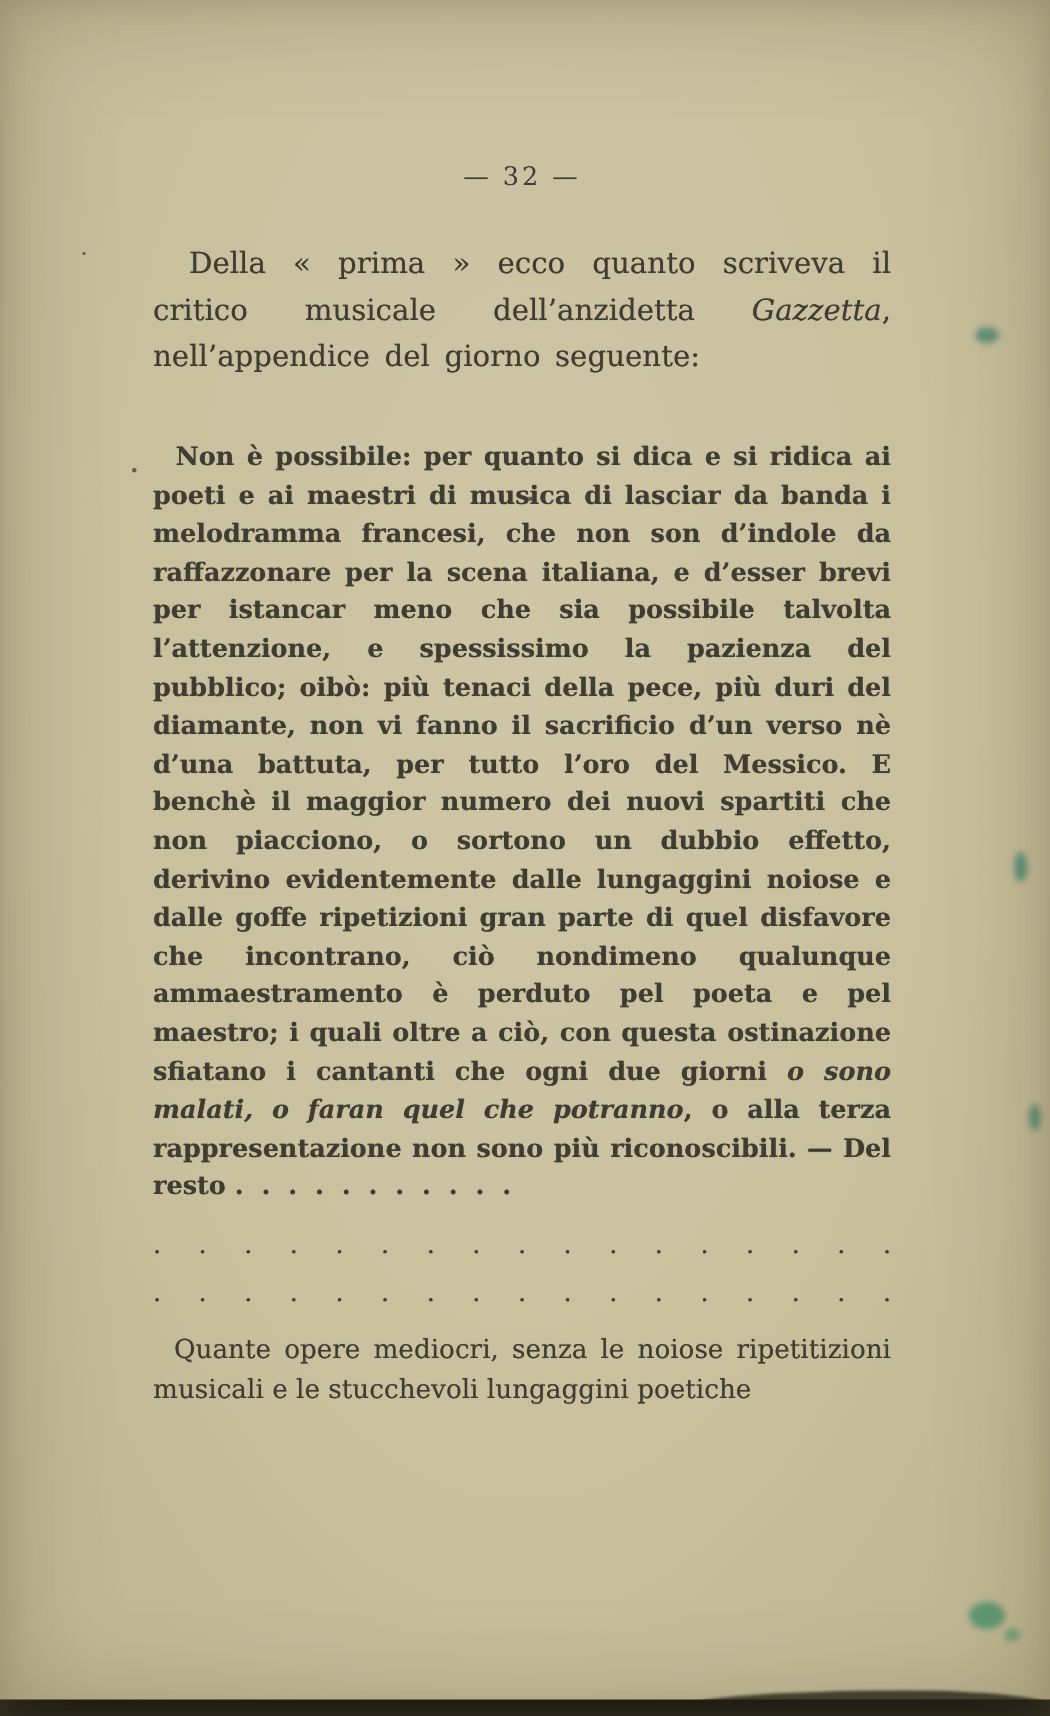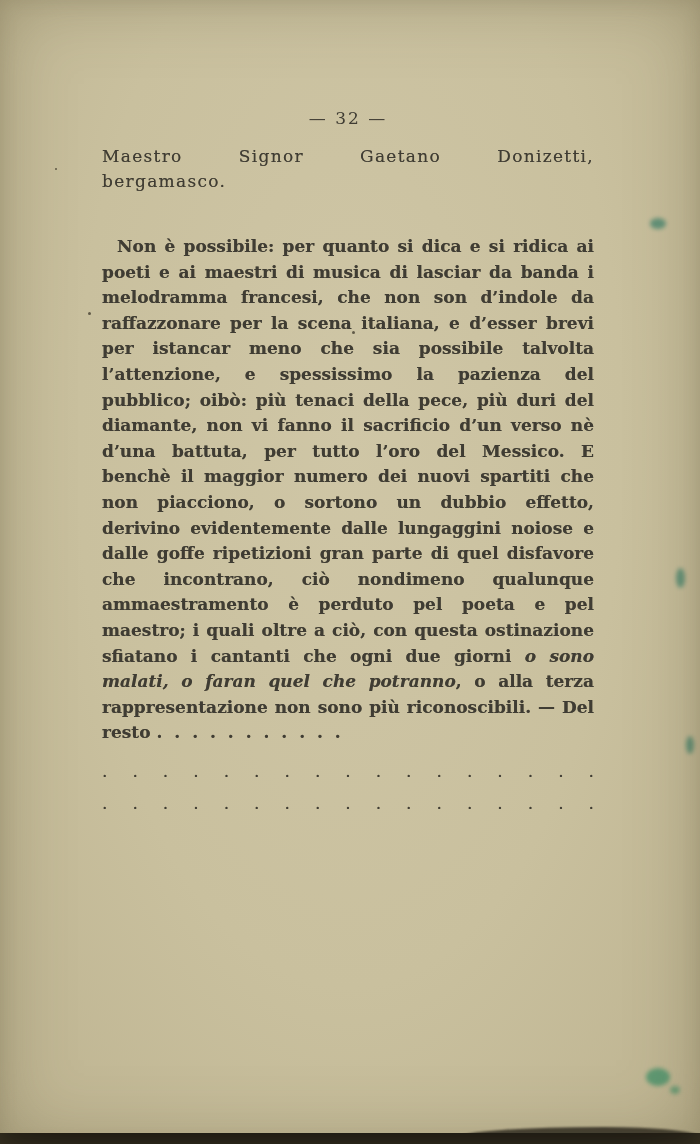--- a/index.html
+++ b/index.html
@@ -144,30 +144,31 @@
 </style>
 </head>
 <body>
 
 <div class="page">
 
   <div class="text-block">
 
     <div class="page-number">— 32 —</div>
 
-    <p class="p1"><span>Maestro Signor Gaetano Donizetti, bergamasco.</span></p>
 
 
+    <p class="p3"><span>Della « prima » ecco quanto scriveva il critico musicale dell’anzidetta </span><i>Gazzetta</i><span>, nell’appendice del giorno seguente:</span></p>
 
     <p class="quote"><span>Non è possibile: per quanto si dica e si ridica ai poeti e ai maestri di musica di lasciar da banda i melodramma francesi, che non son d’indole da raffazzonare per la scena italiana, e d’esser brevi per istancar meno che sia possibile talvolta l’attenzione, e spessissimo la pazienza del pubblico; oibò: più tenaci della pece, più duri del diamante, non vi fanno il sacrificio d’un verso nè d’una battuta, per tutto l’oro del Messico. E benchè il maggior numero dei nuovi spartiti che non piacciono, o sortono un dubbio effetto, derivino evidentemente dalle lungaggini noiose e dalle goffe ripetizioni gran parte di quel disfavore che incontrano, ciò nondimeno qualunque ammaestramento è perduto pel poeta e pel maestro; i quali oltre a ciò, con questa ostinazione sfiatano i cantanti che ogni due giorni </span><i>o sono malati, o faran quel che potranno</i><span>, o alla terza rappresentazione non sono più riconoscibili. — Del resto </span><span class="dots-inline">. . . . . . . . . . .</span></p>
 
     <div class="dots-row">. . . . . . . . . . . . . . . . .</div>
 
     <div class="dots-row">. . . . . . . . . . . . . . . . .</div>
 
+    <p class="p-last"><span>Quante opere mediocri, senza le noiose ripetitizioni musicali e le stucchevoli lungaggini poetiche</span></p>
 
   </div>
 
   <div class="stain teal stain-1"></div>
   <div class="stain teal stain-2"></div>
   <div class="stain teal stain-3"></div>
   <div class="stain green stain-4"></div>
   <div class="stain green stain-5"></div>
 
   <div class="speck speck-1"></div>

